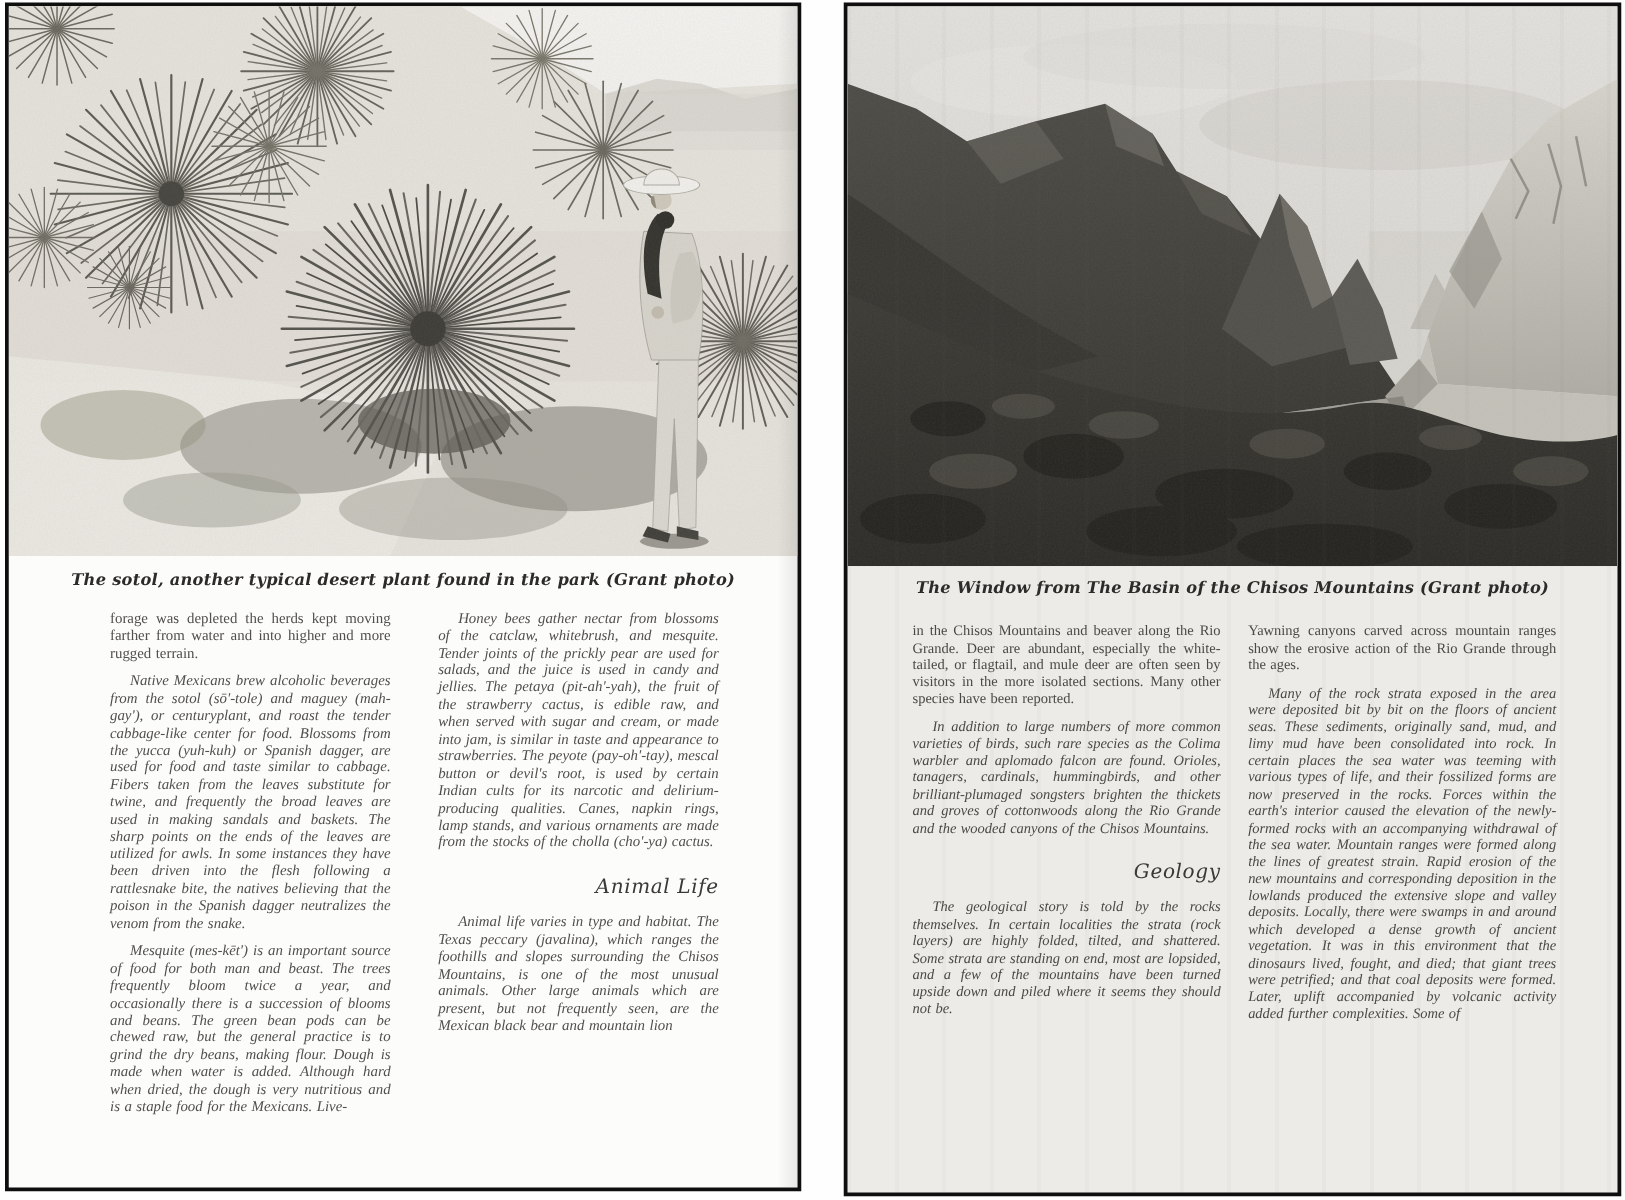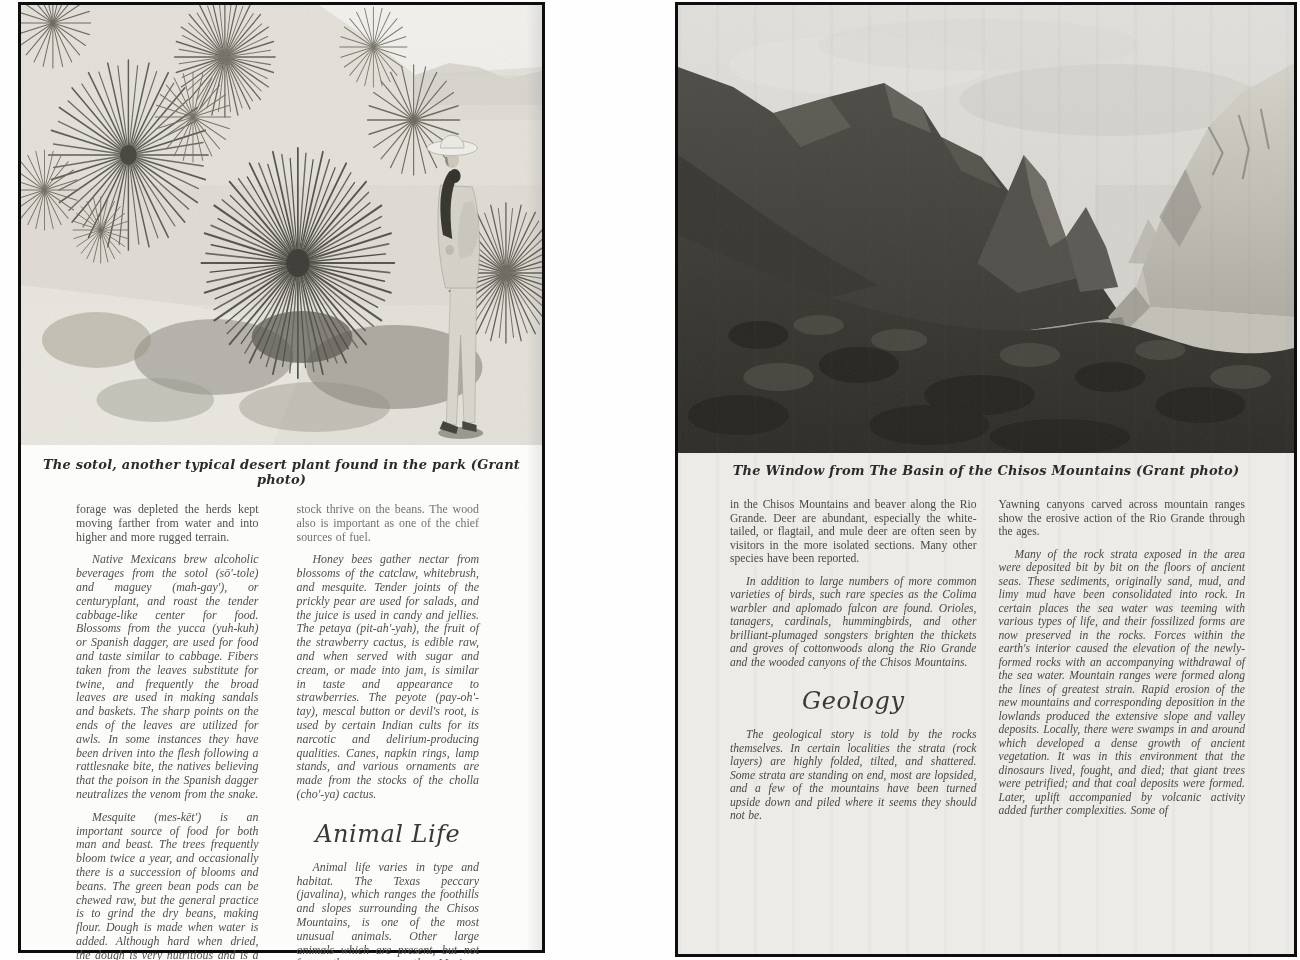--- a/index.html
+++ b/index.html
@@ -1,50 +1,50 @@
 <!DOCTYPE html>
 <html><head>
 <meta charset="utf-8">
 <style>
   html,body { margin:0; padding:0; background:#ffffff; }
   .canvas {
     position:relative; width:1300px; height:960px; background:#fefefe;
     font-family:"Liberation Serif", serif; overflow:hidden;
   }
   .page { position:absolute; box-sizing:border-box; border:3px solid #0e0e0e; }
-  .page.left  { left:18px;  top:2px; width:527px; height:951px; background:#fcfcfa; }
+  .page.left  { left:4px;  top:2px; width:637px; height:951px; background:#fcfcfa; }
   .page.right { left:675px; top:2px; width:622px; height:955px; background:#edebe7; }
 
   .photo { position:relative; width:100%; overflow:hidden; }
   .photo svg { display:block; width:100%; height:100%; }
 
   .caption {
     font-family:"DejaVu Serif", serif; font-style:italic; font-weight:bold;
     font-size:13px; color:#2c2b29; text-align:center; letter-spacing:.2px;
   }
   .page.left  .caption { margin-top:12px; }
   .page.right .caption { margin-top:10px; }
 
   .cols { display:flex; }
-  .page.left  .cols { padding:16px 63px 0 55px; gap:38px; }
+  .page.left  .cols { padding:16px 63px 0 55px; gap:38px;margin-left:26px; }
   .page.right .cols { padding:20px 49px 0 52px; gap:22px; }
   .col { flex:1 1 0; }
 
   .col p {
     margin:0 0 9px 0; text-align:justify;
     font-size:11.9px; line-height:13.8px; color:#504f4b;
     word-spacing:.6px;
   }
   .page.right .col p { font-size:11.6px; line-height:13.5px; color:#4a4945; }
   .col p.indent { text-indent:16px;font-style:italic; }
   .col p.faded { color:#73726d; }
 
   .sec-heading {
     font-family:"DejaVu Serif", serif; font-style:italic; font-weight:normal;
-    font-size:24px; color:#3a3936; text-align:center;
+    font-size:16px; color:#3a3936; text-align:right;
     margin:18px 0 13px 0; letter-spacing:.5px;
   }
 
   
   .smudge-right {
     position:absolute; top:0; right:0; width:16px; height:100%;
     background:linear-gradient(to right, rgba(110,110,105,0), rgba(110,110,105,.14));
     pointer-events:none;
   }
   .streaks {
@@ -157,21 +157,20 @@
 
     <div class="caption">The sotol, another typical desert plant found in the park (Grant photo)</div>
 
     <div class="cols">
       <div class="col">
         <p>forage was depleted the herds kept moving farther from water and into higher and more rugged terrain.</p>
         <p class="indent">Native Mexicans brew alcoholic beverages from the sotol (sō'-tole) and maguey (mah-gay'), or centuryplant, and roast the tender cabbage-like center for food.  Blossoms from the yucca (yuh-kuh) or Spanish dagger, are used for food and taste similar to cabbage.  Fibers taken from the leaves substitute for twine, and frequently the broad leaves are used in making sandals and baskets.  The sharp points on the ends of the leaves are utilized for awls.  In some instances they have been driven into the flesh following a rattlesnake bite, the natives believing that the poison in the Spanish dagger neutralizes the venom from the snake.</p>
         <p class="indent">Mesquite (mes-kēt') is an important source of food for both man and beast.  The trees frequently bloom twice a year, and occasionally there is a succession of blooms and beans.  The green bean pods can be chewed raw, but the general practice is to grind the dry beans, making flour.  Dough is made when water is added.  Although hard when dried, the dough is very nutritious and is a staple food for the Mexicans.  Live-</p>
       </div>
       <div class="col">
-        <p class="faded">stock thrive on the beans.  The wood also is important as one of the chief sources of fuel.</p>
         <p class="indent">Honey bees gather nectar from blossoms of the catclaw, whitebrush, and mesquite. Tender joints of the prickly pear are used for salads, and the juice is used in candy and jellies.  The petaya (pit-ah'-yah), the fruit of the strawberry cactus, is edible raw, and when served with sugar and cream, or made into jam, is similar in taste and appearance to strawberries.  The peyote (pay-oh'-tay), mescal button or devil's root, is used by certain Indian cults for its narcotic and delirium-producing qualities.  Canes, napkin rings, lamp stands, and various ornaments are made from the stocks of the cholla (cho'-ya) cactus.</p>
         <div class="sec-heading">Animal Life</div>
         <p class="indent">Animal life varies in type and habitat. The Texas peccary (javalina), which ranges the foothills and slopes surrounding the Chisos Mountains, is one of the most unusual animals.  Other large animals which are present, but not frequently seen, are the Mexican black bear and mountain lion</p>
       </div>
     </div>
 
     <div class="smudge-right"></div>
   </div>
 
   <div class="page right">

